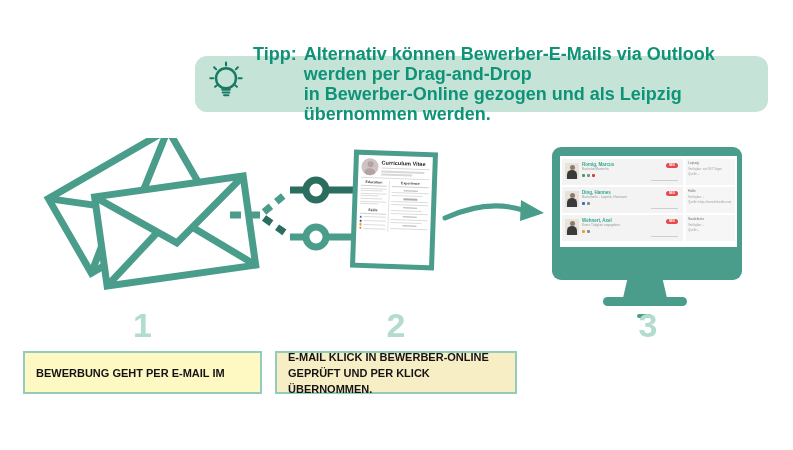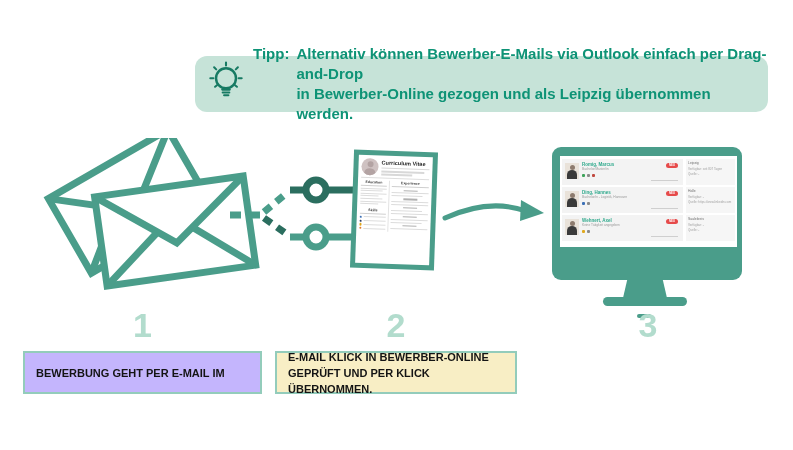--- a/index.html
+++ b/index.html
@@ -4,21 +4,21 @@
 <style>
   html,body{margin:0;padding:0;}
   body{font-family:"Liberation Sans",sans-serif;background:#fff;}
   .stage{position:relative;width:793px;height:450px;background:#fff;overflow:hidden;}
 
   
   .tip-box{position:absolute;left:195px;top:56px;width:573px;height:56px;
     background:#c6e3d8;border-radius:12px;display:flex;align-items:center;}
   .tip-icon{margin:0 8px 0 12px;flex:0 0 auto;}
   .tip-grid{display:grid;grid-template-columns:auto 1fr;column-gap:7px;
-    font-size:15px;font-weight:600;color:#0e9376;line-height:20px;}
+    font-size:18px;font-weight:600;color:#0e9376;line-height:20px;}
   .tip-label{font-weight:800;}
 
   
   .envelopes{position:absolute;left:30px;top:138px;}
 
   
   .fork{position:absolute;left:228px;top:168px;}
 
   
   .cv{position:absolute;left:352px;top:151px;width:84px;height:118px;
@@ -71,41 +71,41 @@
     clip-path:polygon(10% 0,90% 0,100% 100%,0 100%);}
   .stand-base{position:absolute;left:603px;top:297px;width:84px;height:9px;background:#4a9d8a;border-radius:4.5px;}
   .stand-dot{position:absolute;left:637px;top:314px;width:14px;height:4px;background:#4a9d8a;border-radius:2px;}
 
   
   .step-num{position:absolute;top:306px;font-size:34px;font-weight:bold;color:#b2dccd;text-align:center;}
   .num1{left:23px;width:239px;} .num2{left:275px;width:242px;} .num3{left:528px;width:240px;}
   .step-box{position:absolute;top:351px;height:43px;border:2px solid #93ccbb;box-sizing:border-box;
     display:flex;flex-direction:column;justify-content:center;padding-left:11px;
     font-size:11px;font-weight:bold;color:#141414;line-height:16px;}
-  .box1{left:23px;width:239px;background:#c4b5fd;}
+  .box1{left:23px;width:239px;background:#fef9c3;}
   .box2{left:275px;width:242px;background:#f8eec5;}
   .box3{left:528px;width:240px;background:#f9d9c8;}
 </style>
 </head>
 <body>
 
 <div class="stage">
 
   <div class="tip-box">
     <span class="tip-icon">
       <svg width="38" height="42" viewBox="0 0 40 44" fill="none">
         <circle cx="20" cy="18" r="10.5" stroke="#177a63" stroke-width="2.6"></circle>
         <path d="M16 30 h8 M16.5 33 h7 M18 36 h4.5" stroke="#177a63" stroke-width="2.2" stroke-linecap="round"></path>
         <path d="M20 1.5 v3 M7.5 6.5 l2.2 2.2 M32.5 6.5 l-2.2 2.2 M3.5 18 h3.2 M33.3 18 h3.2 M8.5 27 l2-1.6 M31.5 27 l-2-1.6" stroke="#177a63" stroke-width="2.2" stroke-linecap="round"></path>
       </svg>
     </span>
     <div class="tip-grid">
       <span class="tip-label">Tipp:</span>
       <div>
-        <div>Alternativ können Bewerber-E-Mails via Outlook einfach per Drag-and-Drop</div>
+        <div>Alternativ können Bewerber-E-Mails via Outlook werden per Drag-and-Drop</div>
         <div>in Bewerber-Online gezogen und als Leipzig übernommen werden.</div>
       </div>
     </div>
   </div>
 
   <div class="envelopes">
     <svg width="235" height="160" viewBox="0 0 235 160">
       <g transform="rotate(-30 100 62)">
         <rect x="30" y="20" width="138" height="86" fill="#fff" stroke="#4a9d8a" stroke-width="7"></rect>
         <path d="M30 20 L99 74 L168 20" fill="none" stroke="#4a9d8a" stroke-width="7"></path>

